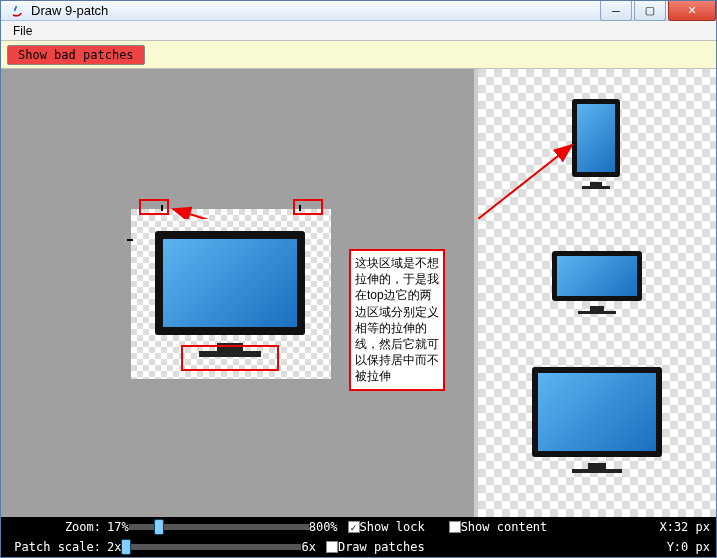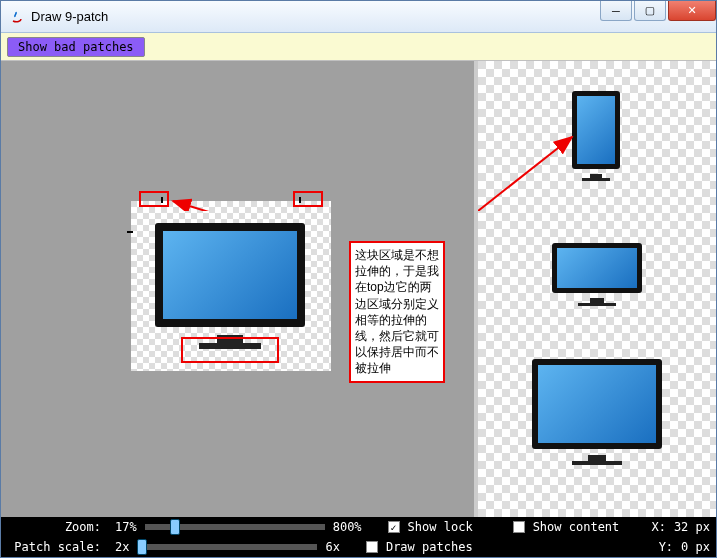--- a/index.html
+++ b/index.html
@@ -1,40 +1,40 @@
 <!DOCTYPE html>
 <html><head>
 <meta charset="utf-8">
 <style>
   * { box-sizing: border-box; margin: 0; padding: 0; }
   body { font-family: "Segoe UI", Tahoma, sans-serif; font-size: 12px; background: #fff; }
   .window { width: 717px; height: 558px; border: 1px solid #5a7ba6; display: flex; flex-direction: column; }
-  .titlebar { height: 32px; background: linear-gradient(#f7fbff, #dde9f7); display: flex; align-items: center; padding-left: 8px; border-bottom: 1px solid #a9c1de; }
+  .titlebar { height: 20px; background: linear-gradient(#f7fbff, #dde9f7); display: flex; align-items: center; padding-left: 8px; border-bottom: 1px solid #a9c1de; }
   .titlebar .icon { width: 16px; height: 16px; margin-right: 6px; }
   .titlebar .title { flex: 1; font-size: 13px; color: #000; }
   .winbtns { display: flex; height: 100%; }
   .winbtn { width: 32px; height: 20px; margin-top: 0; border: 1px solid #8aa6c6; border-top: none; background: linear-gradient(#f2f7fc,#d7e5f4); display:flex; align-items:center; justify-content:center; font-size:11px; border-radius: 0 0 3px 3px; margin-right:2px;}
   .winbtn.close { width: 48px; background: linear-gradient(#f08070,#d94530); color:#fff; border-color:#a03020; margin-right:0;}
   .menubar { height: 20px; background: #f4f4f4; border-bottom: 1px solid #c0c0c0; padding-left: 6px; display:flex; align-items:center; font-size:12px;}
   .menubar span { padding: 2px 6px; }
   .toolbar { height: 28px; background: #fafad2; border-bottom: 1px solid #c0c0c0; display:flex; align-items:center; padding: 0 6px; font-family: monospace; font-size:12px;}
   .toolbar .hint { flex:1; }
-  .toolbar button { font-family: monospace; font-size:12px; padding: 2px 10px; background:#8b5cf6; border:1px solid #888; border-radius:2px;}
+  .toolbar button { font-family: monospace; font-size:12px; padding: 2px 10px; background:#ef4444; border:1px solid #888; border-radius:2px;}
   .workarea { flex:1; display:flex; background:#a0a0a0; }
   .leftpane { flex:1; background:#a0a0a0; position:relative; border-right:4px solid #ccc;}
   .rightpane { width:238px; position:relative; background: repeating-conic-gradient(#fff 0 25%, #ddd 0 50%) 0 0/16px 16px; }
   .checker { background: repeating-conic-gradient(#fff 0 25%, #ddd 0 50%) 0 0/12px 12px; }
   .editor { position:absolute; left:130px; top:140px; width:200px; height:170px; }
   .editor .checker { position:absolute; inset:0; }
   .monitor { position:absolute; background: linear-gradient(135deg,#5db4f0,#1a6fc0); border: 8px solid #111; border-radius:3px; }
   .stand { position:absolute; background:#222; }
   .redbox { position:absolute; border:2px solid #e00; }
   .note { position:absolute; left:348px; top:180px; width:96px; border:2px solid #e00; background:#fff; font-size:12px; line-height:1.35; padding:4px; font-family: "SimSun","Microsoft YaHei",sans-serif;}
   .statusbar { background:#000; color:#fff; font-family: monospace; font-size:12px; }
-  .statusrow { height:20px; display:flex; align-items:center; gap:8px; padding: 0 6px;}
+  .statusrow { height:20px; display:flex; align-items:center; padding: 0 6px;}
   .statusrow .label { width:100px; text-align:right; padding-right:6px;}
   .checkbox { width:12px; height:12px; border:1px solid #888; background:#fff; display:inline-flex; align-items:center; justify-content:center; font-size:10px; color:#000;}
   .checkbox.checked::after { content:"✓"; }
   .slider { position:relative; width:180px; height:6px; background:#555; }
   .slider .thumb { position:absolute; top:-5px; width:10px; height:16px; background:#8cf; border:1px solid #046; border-radius:2px;}
   svg.arrows { position:absolute; inset:0; pointer-events:none; }
   .tick { position:absolute; width:6px; height:2px; background:#000;}
   .tickv { position:absolute; width:2px; height:6px; background:#000;}
 </style>
 </head>
@@ -49,20 +49,23 @@
         </svg>
     </span>
     <span class="title">Draw 9-patch</span>
     <div class="winbtns">
       <div class="winbtn">─</div>
       <div class="winbtn">▢</div>
       <div class="winbtn close">✕</div>
     </div>
   </div>
 
+  <div class="menubar">
+    <span>File</span>
+  </div>
 
   <div class="toolbar">
     <button>Show bad patches</button>
   </div>
 
   <div class="workarea">
     <div class="leftpane">
       <div class="editor">
         <div class="checker"></div>
         <div class="tickv" style="left:30px; top:-4px;"></div>

